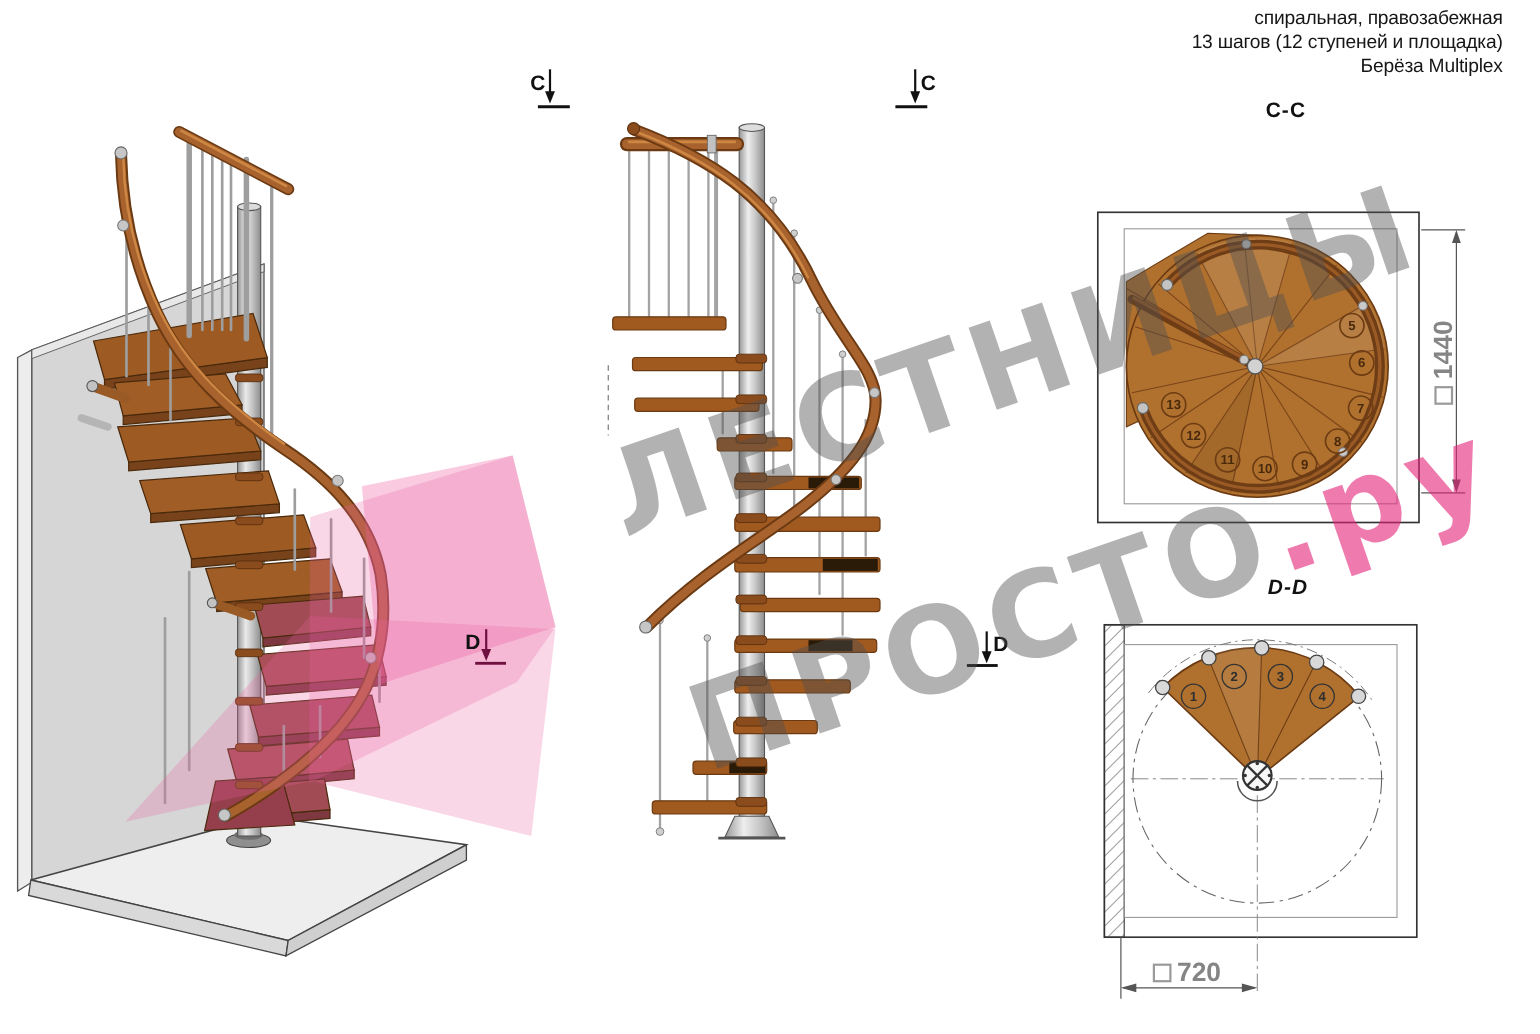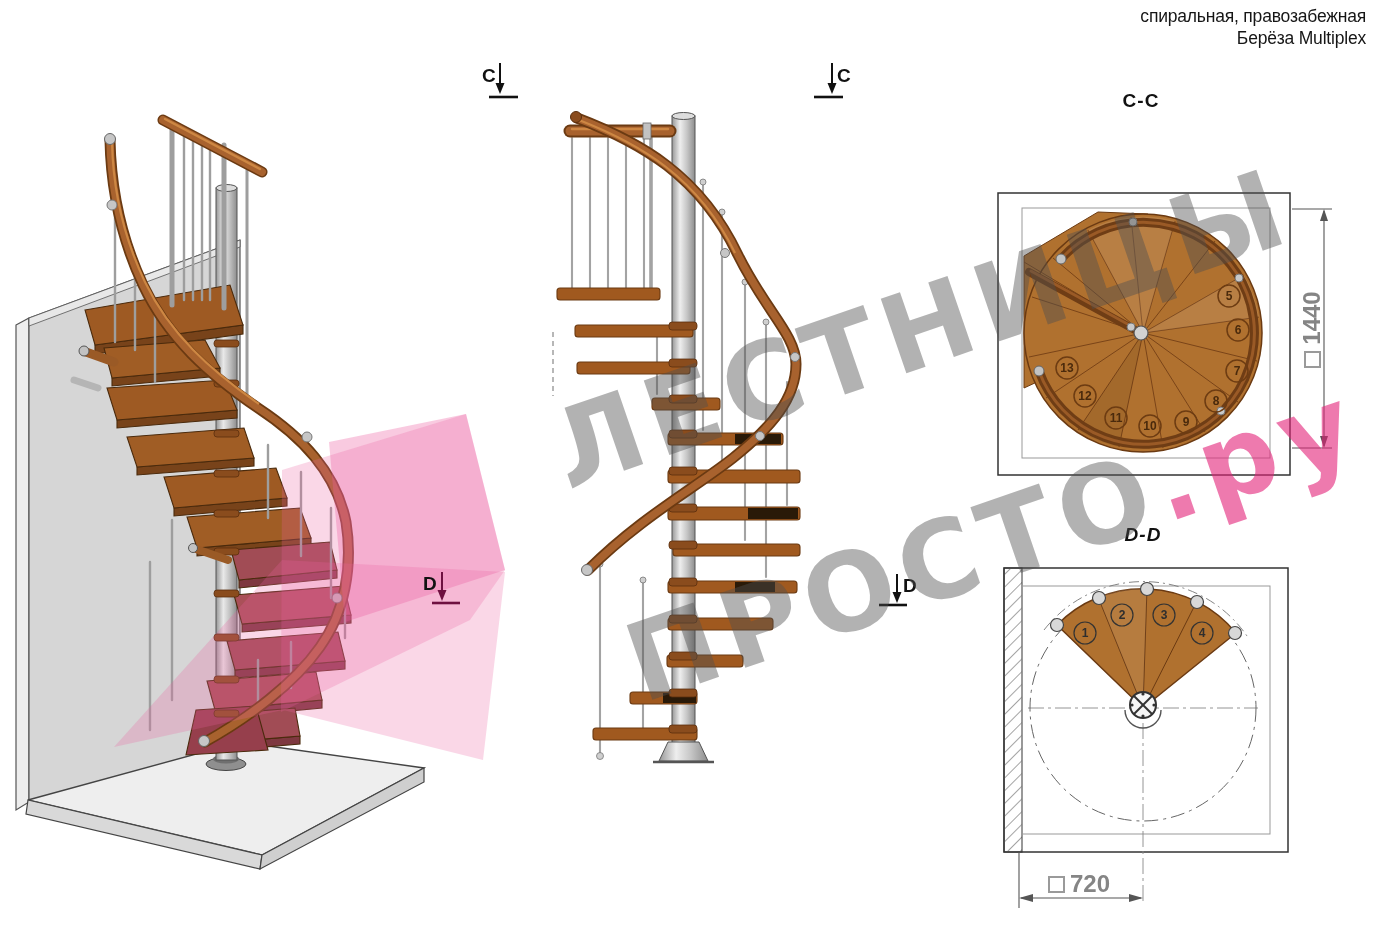--- a/index.html
+++ b/index.html
@@ -4,21 +4,21 @@
 <style>
   html,body{margin:0;padding:0;background:#fff;}
   #sheet{position:relative;width:1372px;height:940px;background:#ffffff;overflow:hidden;
          font-family:"Liberation Sans","DejaVu Sans",sans-serif;}
   svg{position:absolute;overflow:visible;}
   .abs{position:absolute;}
   
   #header-notes{right:6px;top:6px;text-align:right;font-size:17.5px;line-height:21.5px;
     color:#161616;letter-spacing:-0.2px;z-index:30;}
   
-  .sec-title{font-size:19px;font-weight:bold;color:#111;letter-spacing:1px;z-index:30;width:50px;text-align:center;}
+  .sec-title{font-size:19px;font-weight:bold;color:#111;letter-spacing:1px;z-index:30;width:50px;text-align:center;margin-left:28px;}
   #title-cc{left:1116px;top:90px;}
   #title-dd{left:1118px;top:524px;font-style:italic;}
   
   #watermark{left:538px;top:404px;transform:rotate(-19deg);transform-origin:0 0;
     font-family:"DejaVu Sans","Liberation Sans",sans-serif;font-weight:bold;font-size:108px;
     letter-spacing:8px;line-height:1;color:rgba(80,80,80,0.44);white-space:nowrap;
     z-index:40;pointer-events:none;}
   #watermark .l2{margin-top:118px;margin-left:2px;}
   #watermark .pink{color:rgba(226,34,120,0.60);}
   .marker{z-index:35;}
@@ -27,20 +27,21 @@
   .stepnum{font:bold 12px "Liberation Sans",sans-serif;fill:#4a2a0c;text-anchor:middle;}
   .stepnum2{font:bold 12px "Liberation Sans",sans-serif;fill:#2e2e2e;text-anchor:middle;}
 </style>
 </head>
 <body>
 
 <div id="sheet">
 
   <div id="header-notes" class="abs">
     <div>спиральная, правозабежная</div>
+    <div>13 шагов (12 ступеней и площадка)</div>
     <div>Берёза Multiplex</div>
   </div>
 
   <div id="title-cc" class="abs sec-title">C-C</div>
   <div id="title-dd" class="abs sec-title">D-D</div>
 
   <svg class="abs" style="left:0;top:90px" width="520" height="790" viewBox="0 90 520 790">
     <defs>
       <linearGradient id="gm3" x1="0" y1="0" x2="1" y2="0">
         <stop offset="0" stop-color="#979797"></stop>

